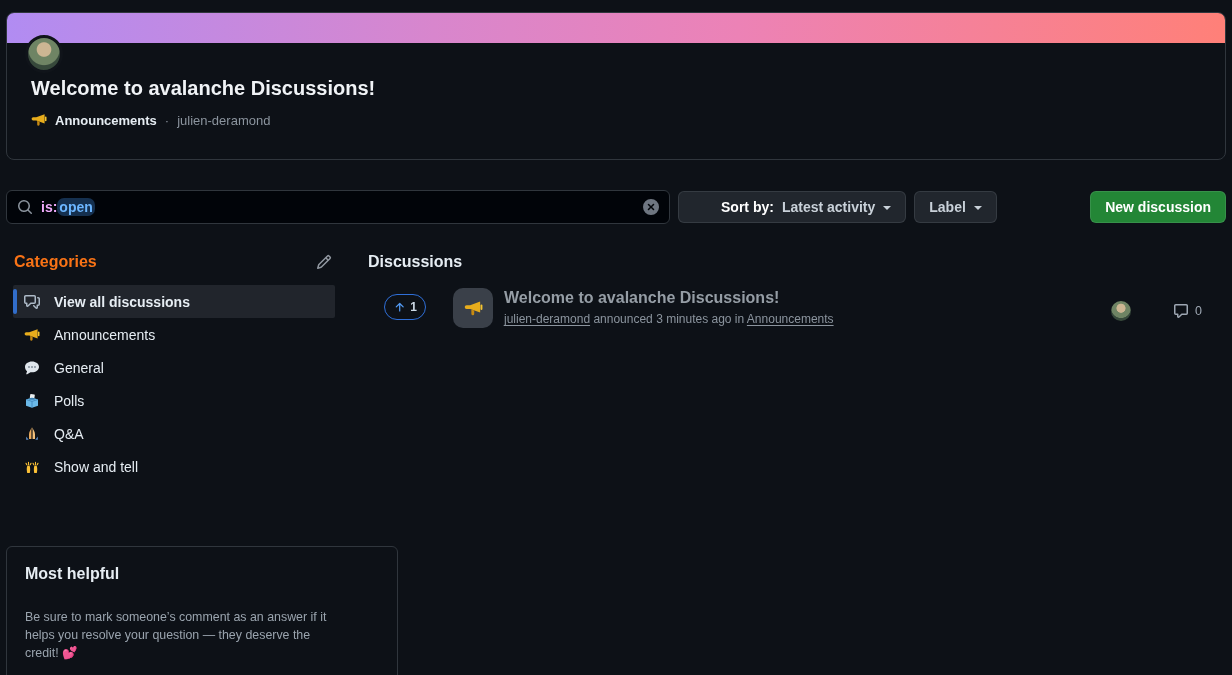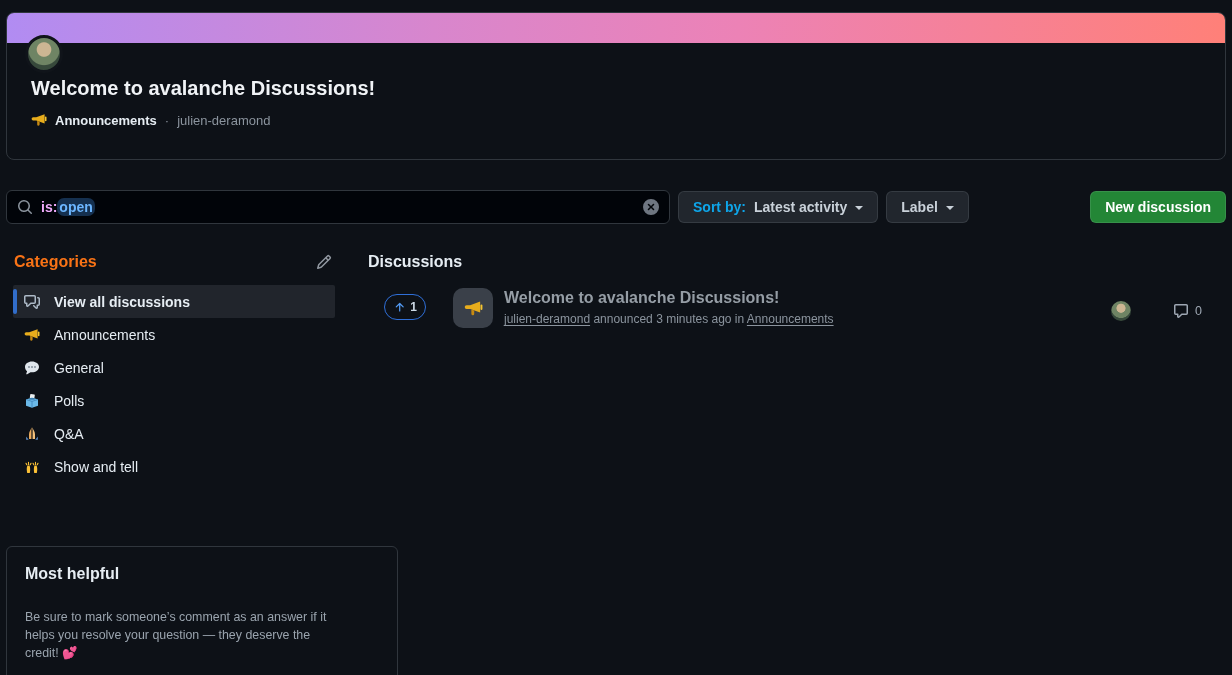--- a/index.html
+++ b/index.html
@@ -54,21 +54,21 @@
   .search-spacer { flex:1; }
   .clear-btn { width:16px; height:16px; border:none; background:none; padding:0; cursor:pointer; display:flex; }
 
   .btn {
     height:32px; margin-top:1px; padding:0 14px;
     display:inline-flex; align-items:center; gap:8px;
     background:#21262d; border:1px solid rgba(240,246,252,0.1); border-radius:6px;
     color:#c9d1d9; font-size:14px; font-weight:600; cursor:pointer; white-space:nowrap;
     font-family:inherit;
   }
-  .btn .muted { color:#0ea5e9; font-weight:600; }
+  .btn .muted { color:#ffffff; font-weight:600;margin-left:28px; }
   .btn-green { background:#238636; color:#ffffff; border-color:rgba(240,246,252,0.1); }
   .caret {
     width:0; height:0; margin-top:1px;
     border-left:4px solid transparent; border-right:4px solid transparent;
     border-top:4px solid #c9d1d9;
   }
 
   
   .sidebar { position:absolute; left:6px; top:248px; width:336px; }
   .sidebar-header {

